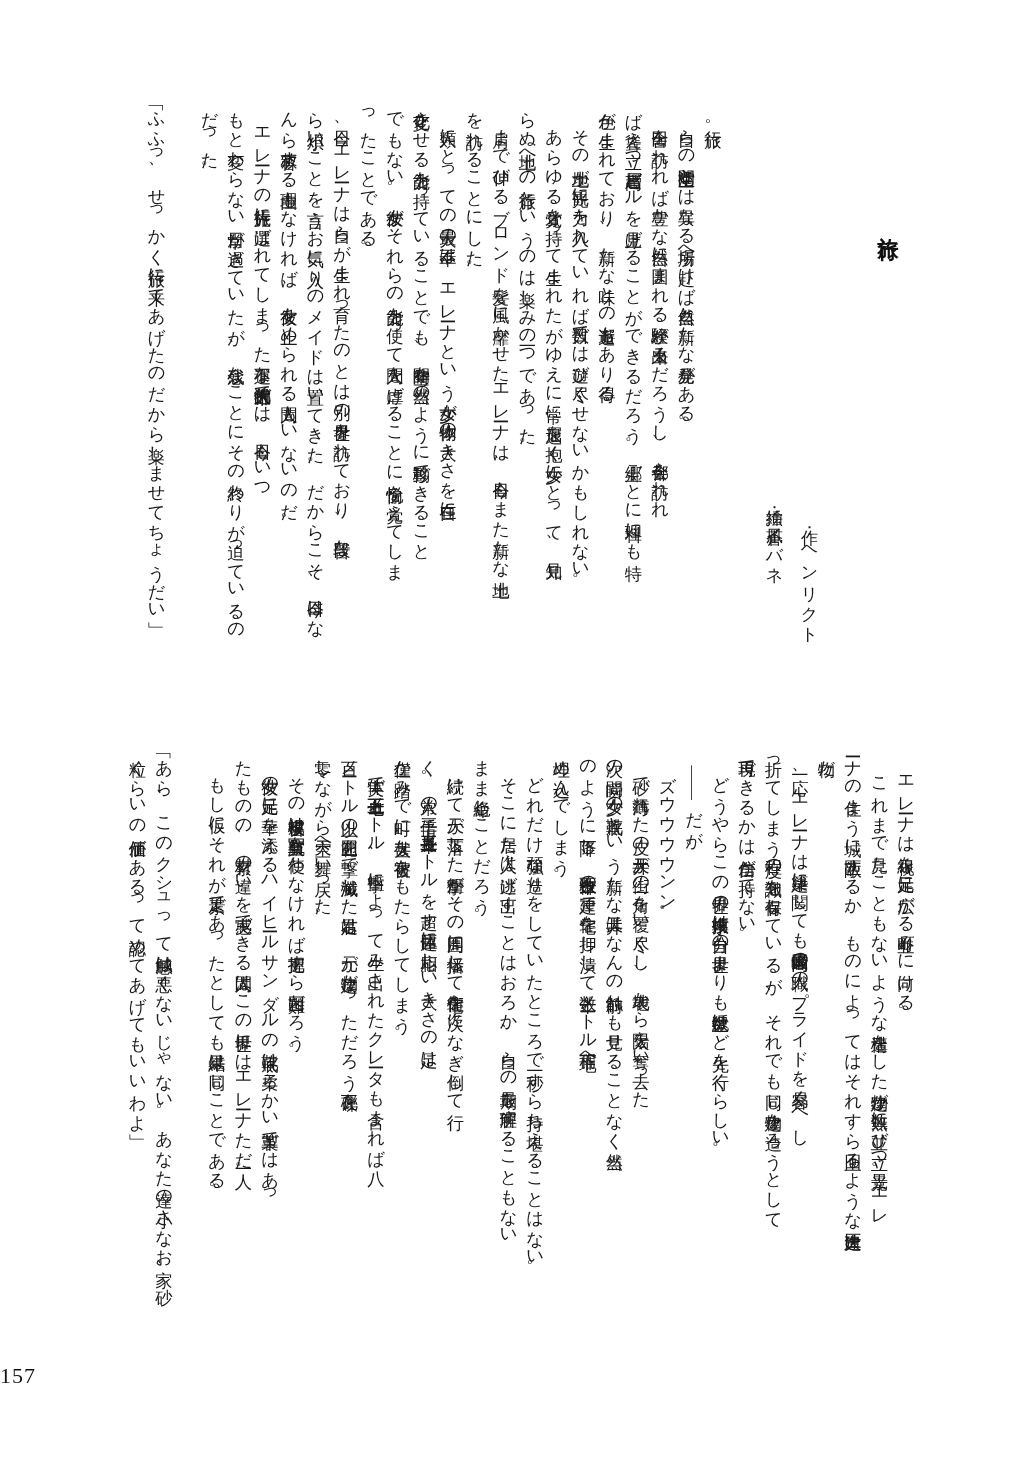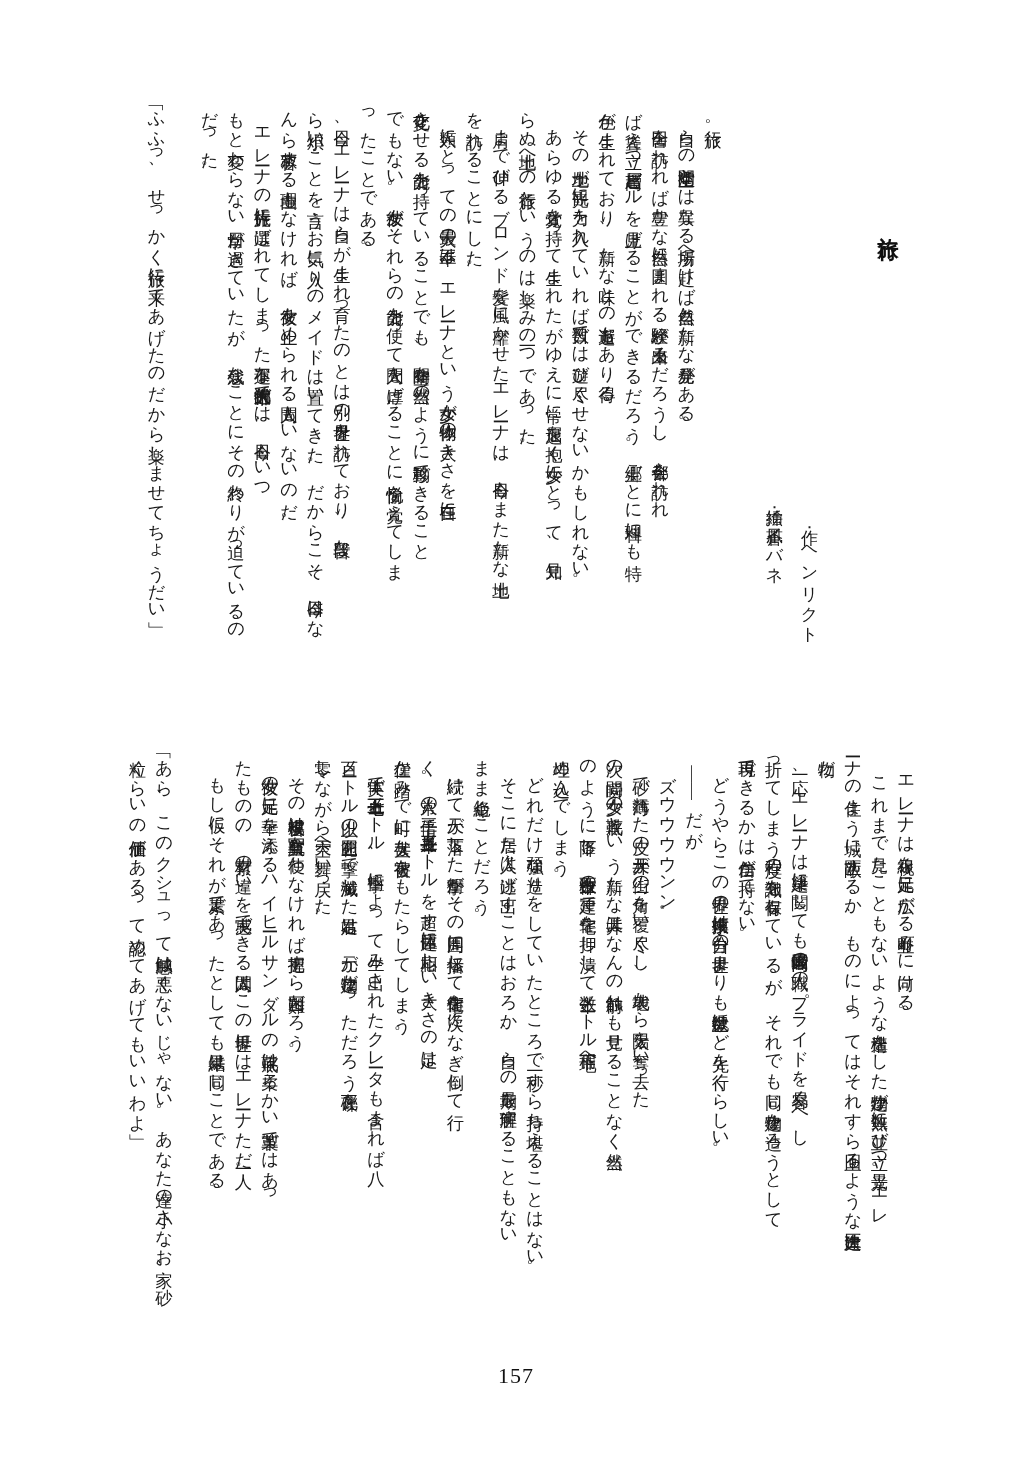--- a/index.html
+++ b/index.html
@@ -39,21 +39,21 @@
     line-height: 26.5px;
   }
   .top-body { top: 100px; right: 307px; }
   .bottom-body { top: 748px; right: 114px; }
   .vline {  }
   .page-number {
     position: absolute;
     top: 1363px;
     left: 0;
     width: 1032px;
-    text-align: center;
+    text-align: left;
     font-size: 22px;
     letter-spacing: 1px;
     color: #111;
   }
 </style>
 </head>
 <body>
 
 <div class="page-title vtext">旅行</div>
 

